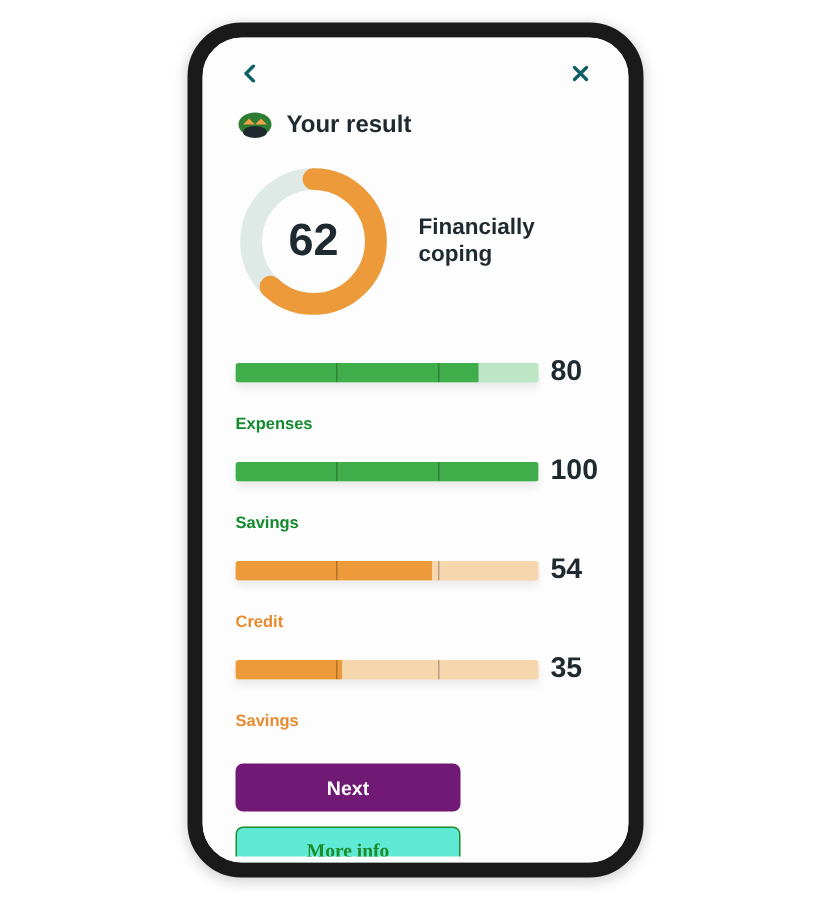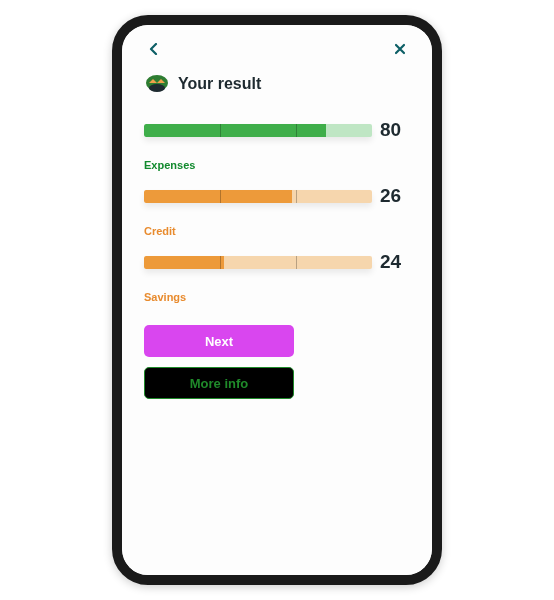--- a/index.html
+++ b/index.html
@@ -6,21 +6,21 @@
   body {
     font-family: -apple-system, BlinkMacSystemFont, "Segoe UI", Arial, sans-serif;
     background: #fff;
     width: 554px;
     height: 600px;
     display: flex;
     align-items: center;
     justify-content: center;
   }
   .phone-frame {
-    width: 330px;
+    width: 304px;
     height: 570px;
     border: 10px solid #1a1a1a;
     border-radius: 36px;
     background: #fefefe;
     overflow: hidden;
     position: relative;
     box-shadow: 0 2px 10px rgba(0,0,0,0.2);
   }
   .phone-inner {
     position: absolute;
@@ -143,28 +143,29 @@
     border-radius: 5px;
     font-size: 13px;
     font-weight: 700;
     display: flex;
     align-items: center;
     justify-content: center;
     cursor: pointer;
     width: 150px;
   }
   .btn-primary {
-    background: #d946ef;
+    background: #701a75;
     color: #fff;
     border: none;
   }
   .btn-secondary {
-    background: #000000;
+    background: #5eead4;
     color: #1f8a2a;
     border: 1.5px solid #1f8a2a;
+    font-family: Liberation Serif, serif;
   }
 </style>
 </head>
 <body>
 
 <div class="phone-frame">
   <div class="phone-inner">
     <div class="screen">
 
       <div class="topbar">
@@ -184,52 +185,73 @@
         <div class="logo">
           <svg width="26" height="22" viewBox="0 0 26 22">
             <ellipse cx="13" cy="10" rx="11" ry="8" fill="#2e7d32"></ellipse>
             <path d="M5 10 L9 6 L13 10 L17 6 L21 10" fill="#f0a04b"></path>
             <ellipse cx="13" cy="15" rx="8" ry="4" fill="#1e2a30"></ellipse>
           </svg>
         </div>
         <div class="title-text">Your result</div>
       </div>
 
+      <div class="score-row">
+        <div class="donut-wrap">
+          <svg viewBox="0 0 100 100" id="donut-svg">
+            <circle cx="50" cy="50" r="40" fill="none" stroke-width="14" id="donut-bg" stroke="#dfeae7"></circle>
+            <circle cx="50" cy="50" r="40" fill="none" stroke-width="14" stroke-linecap="round" id="donut-fg" transform="rotate(-90 50 50)" stroke="#ed9a3a" stroke-dasharray="155.82299561805374 251.32741228718345"></circle>
+          </svg>
+          <div class="donut-center">62</div>
+        </div>
+        <div class="score-label">Financially coping</div>
+      </div>
 
       <div class="bars" id="bars-container">
           <div class="bar-row">
             <div class="bar-track-outer">
               <div class="bar-track" style="background: rgb(191, 230, 196);">
                 <div class="bar-fill" style="width: 80%; background: rgb(63, 174, 74);"></div>
                 <div class="bar-tick" style="left: 33.3%;"></div>
                 <div class="bar-tick" style="left: 66.6%;"></div>
               </div>
               <div class="bar-value">80</div>
             </div>
             <div class="bar-caption ">Expenses</div>
           </div>
           <div class="bar-row">
             <div class="bar-track-outer">
+              <div class="bar-track" style="background: rgb(191, 230, 196);">
+                <div class="bar-fill" style="width: 100%; background: rgb(63, 174, 74);"></div>
+                <div class="bar-tick" style="left: 33.3%;"></div>
+                <div class="bar-tick" style="left: 66.6%;"></div>
+              </div>
+              <div class="bar-value">100</div>
+            </div>
+            <div class="bar-caption ">Savings</div>
+          </div>
+          <div class="bar-row">
+            <div class="bar-track-outer">
               <div class="bar-track" style="background: rgb(246, 214, 173);">
                 <div class="bar-fill" style="width: 65%; background: rgb(237, 154, 58);"></div>
                 <div class="bar-tick" style="left: 33.3%;"></div>
                 <div class="bar-tick" style="left: 66.6%;"></div>
               </div>
-              <div class="bar-value">26</div>
+              <div class="bar-value">54</div>
             </div>
             <div class="bar-caption orange">Credit</div>
           </div>
           <div class="bar-row">
             <div class="bar-track-outer">
               <div class="bar-track" style="background: rgb(246, 214, 173);">
                 <div class="bar-fill" style="width: 35%; background: rgb(237, 154, 58);"></div>
                 <div class="bar-tick" style="left: 33.3%;"></div>
                 <div class="bar-tick" style="left: 66.6%;"></div>
               </div>
-              <div class="bar-value">24</div>
+              <div class="bar-value">35</div>
             </div>
             <div class="bar-caption orange">Savings</div>
           </div>
         </div>
 
       <div class="buttons">
         <div class="btn btn-primary">Next</div>
         <div class="btn btn-secondary">More info</div>
       </div>
 

